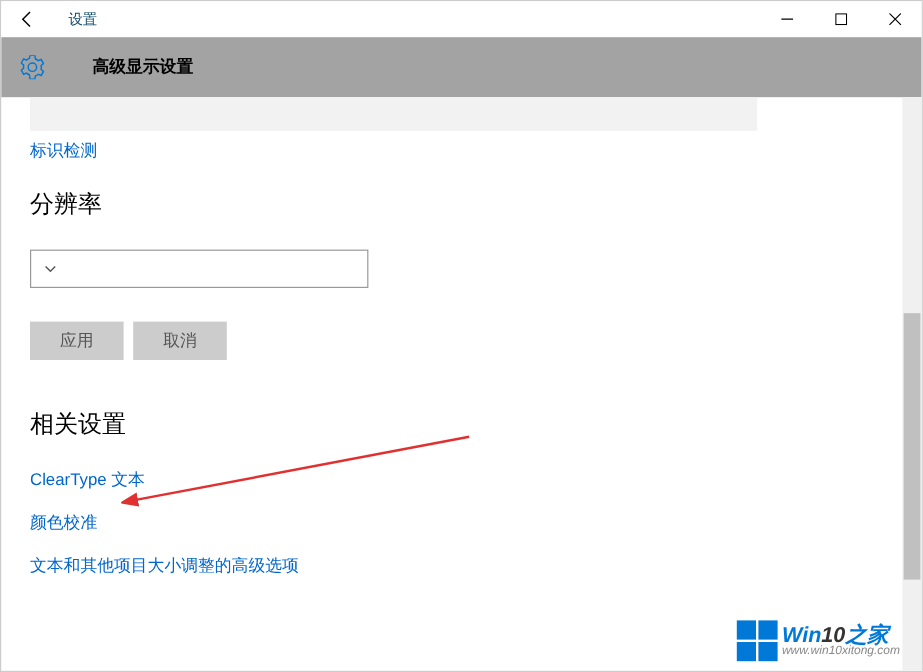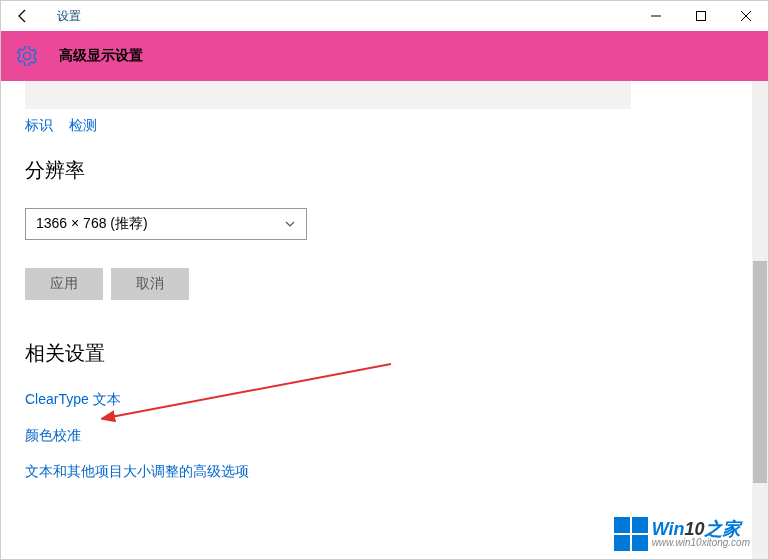--- a/index.html
+++ b/index.html
@@ -6,29 +6,29 @@
     body { width: 769px; height: 560px; background: #fff; position: relative; overflow: hidden; border: 1px solid #ccc; }
     
     .titlebar { height: 30px; display: flex; align-items: center; background: #fff; }
     .back-btn { width: 44px; height: 30px; display: flex; align-items: center; justify-content: center; cursor: pointer; }
     .back-btn svg { width: 16px; height: 16px; }
     .title-text { font-size: 12px; margin-left: 12px; color: #0c4a6e; }
     .win-controls { margin-left: auto; display: flex; }
     .win-btn { width: 45px; height: 30px; display: flex; align-items: center; justify-content: center; cursor: pointer; }
     .win-btn svg { width: 10px; height: 10px; }
     
-    .header { height: 50px; display: flex; align-items: center; padding-left: 16px; background: #ec4899; }
+    .header { height: 50px; display: flex; align-items: center; padding-left: 16px; background: #a3a3a3; gap: 18px; }
     .gear { width: 20px; height: 20px; display: flex; align-items: center; justify-content: center; }
     .page-title { font-size: 14px; font-weight: 600; margin-left: 22px; color: #000; }
     
     .content { position: relative; padding: 0 24px; height: calc(100% - 80px); }
     
     .gray-box { background: #f2f2f2; height: 28px; width: 606px; margin-bottom: 8px; }
     
-    .link-row { display: flex; gap: 16px; margin-bottom: 22px; }
+    .link-row { display: flex; margin-bottom: 22px; }
     .link { color: #0066cc; font-size: 14px; cursor: pointer; }
     
     .label { font-size: 20px; color: #000; margin-bottom: 24px; }
     
     .select-box { width: 282px; height: 32px; border: 1px solid #999; display: flex; align-items: center; padding: 0 10px; cursor: pointer; background: #fff; justify-content: space-between; }
     .select-text { font-size: 14px; }
     .chevron { width: 12px; height: 12px; }
     
     .button-row { display: flex; gap: 8px; margin-top: 28px; margin-bottom: 40px; }
     .btn { width: 78px; height: 32px; background: #ccc; border: none; font-size: 14px; color: #555; cursor: pointer; }
@@ -91,21 +91,20 @@
 <div class="content">
   <div class="gray-box"></div>
 
   <div class="link-row">
     <span class="link">标识</span>
     <span class="link">检测</span>
   </div>
 
   <div class="label">分辨率</div>
   <div class="select-box">
-    <span class="select-text">1366 × 768 (推荐)</span>
     <svg class="chevron" viewBox="0 0 12 12">
         <path d="M2 4 L6 8 L10 4" stroke="#555" stroke-width="1.2" fill="none"></path>
       </svg>
   </div>
 
   <div class="button-row">
     <button class="btn">应用</button>
     <button class="btn">取消</button>
   </div>
 

